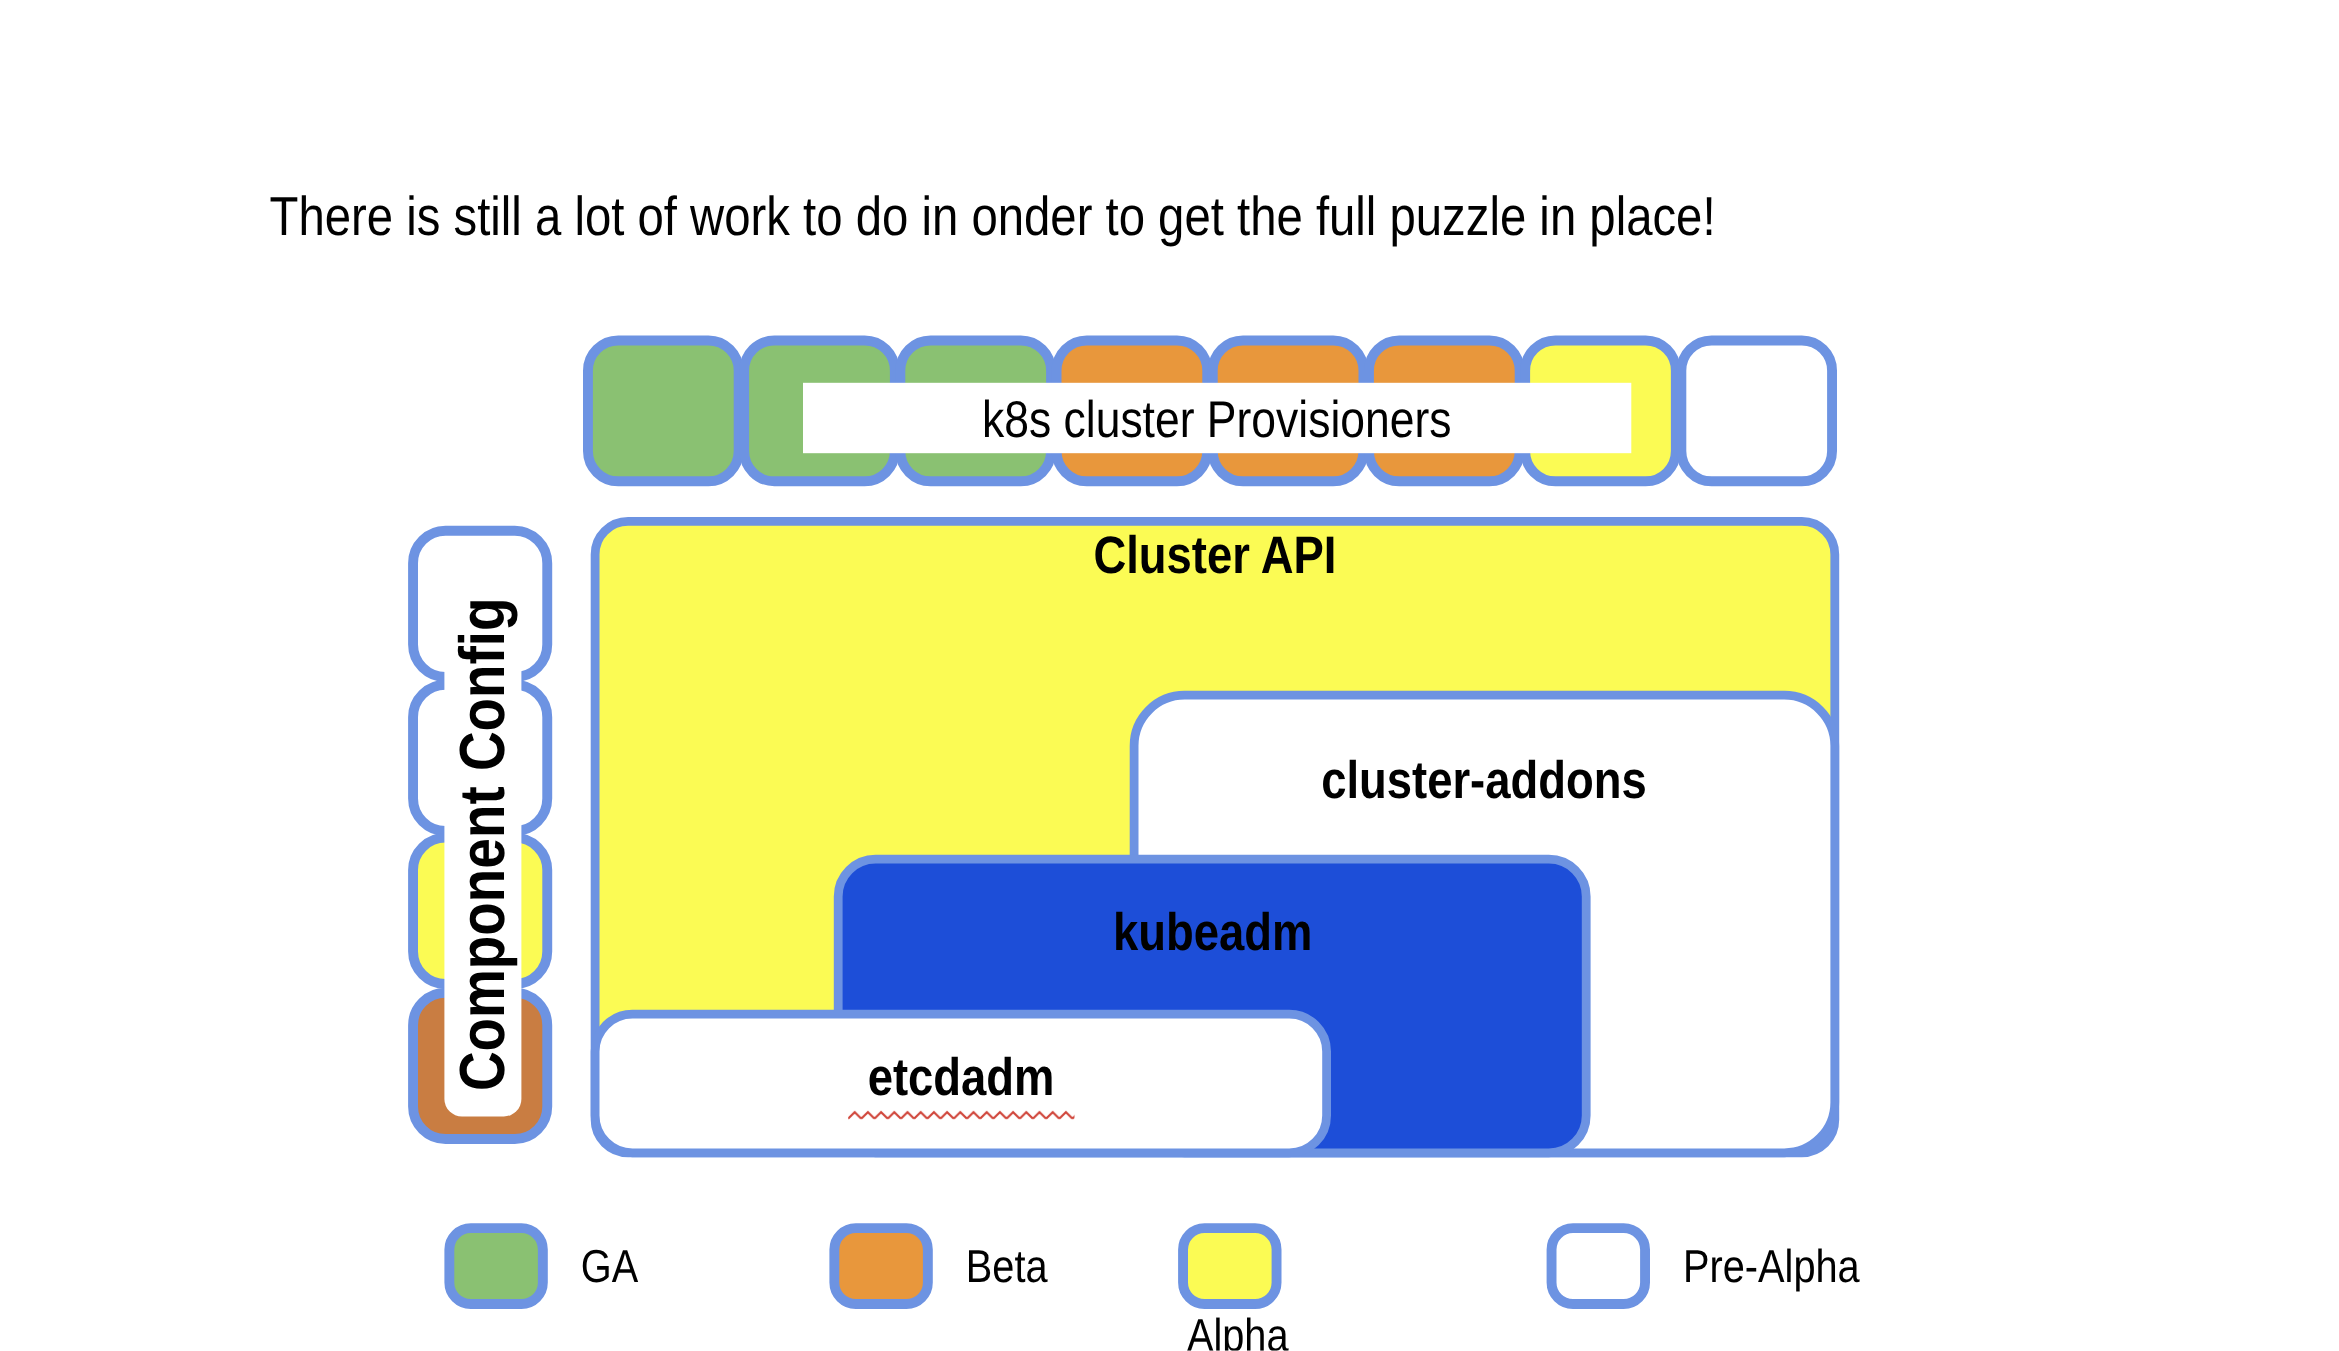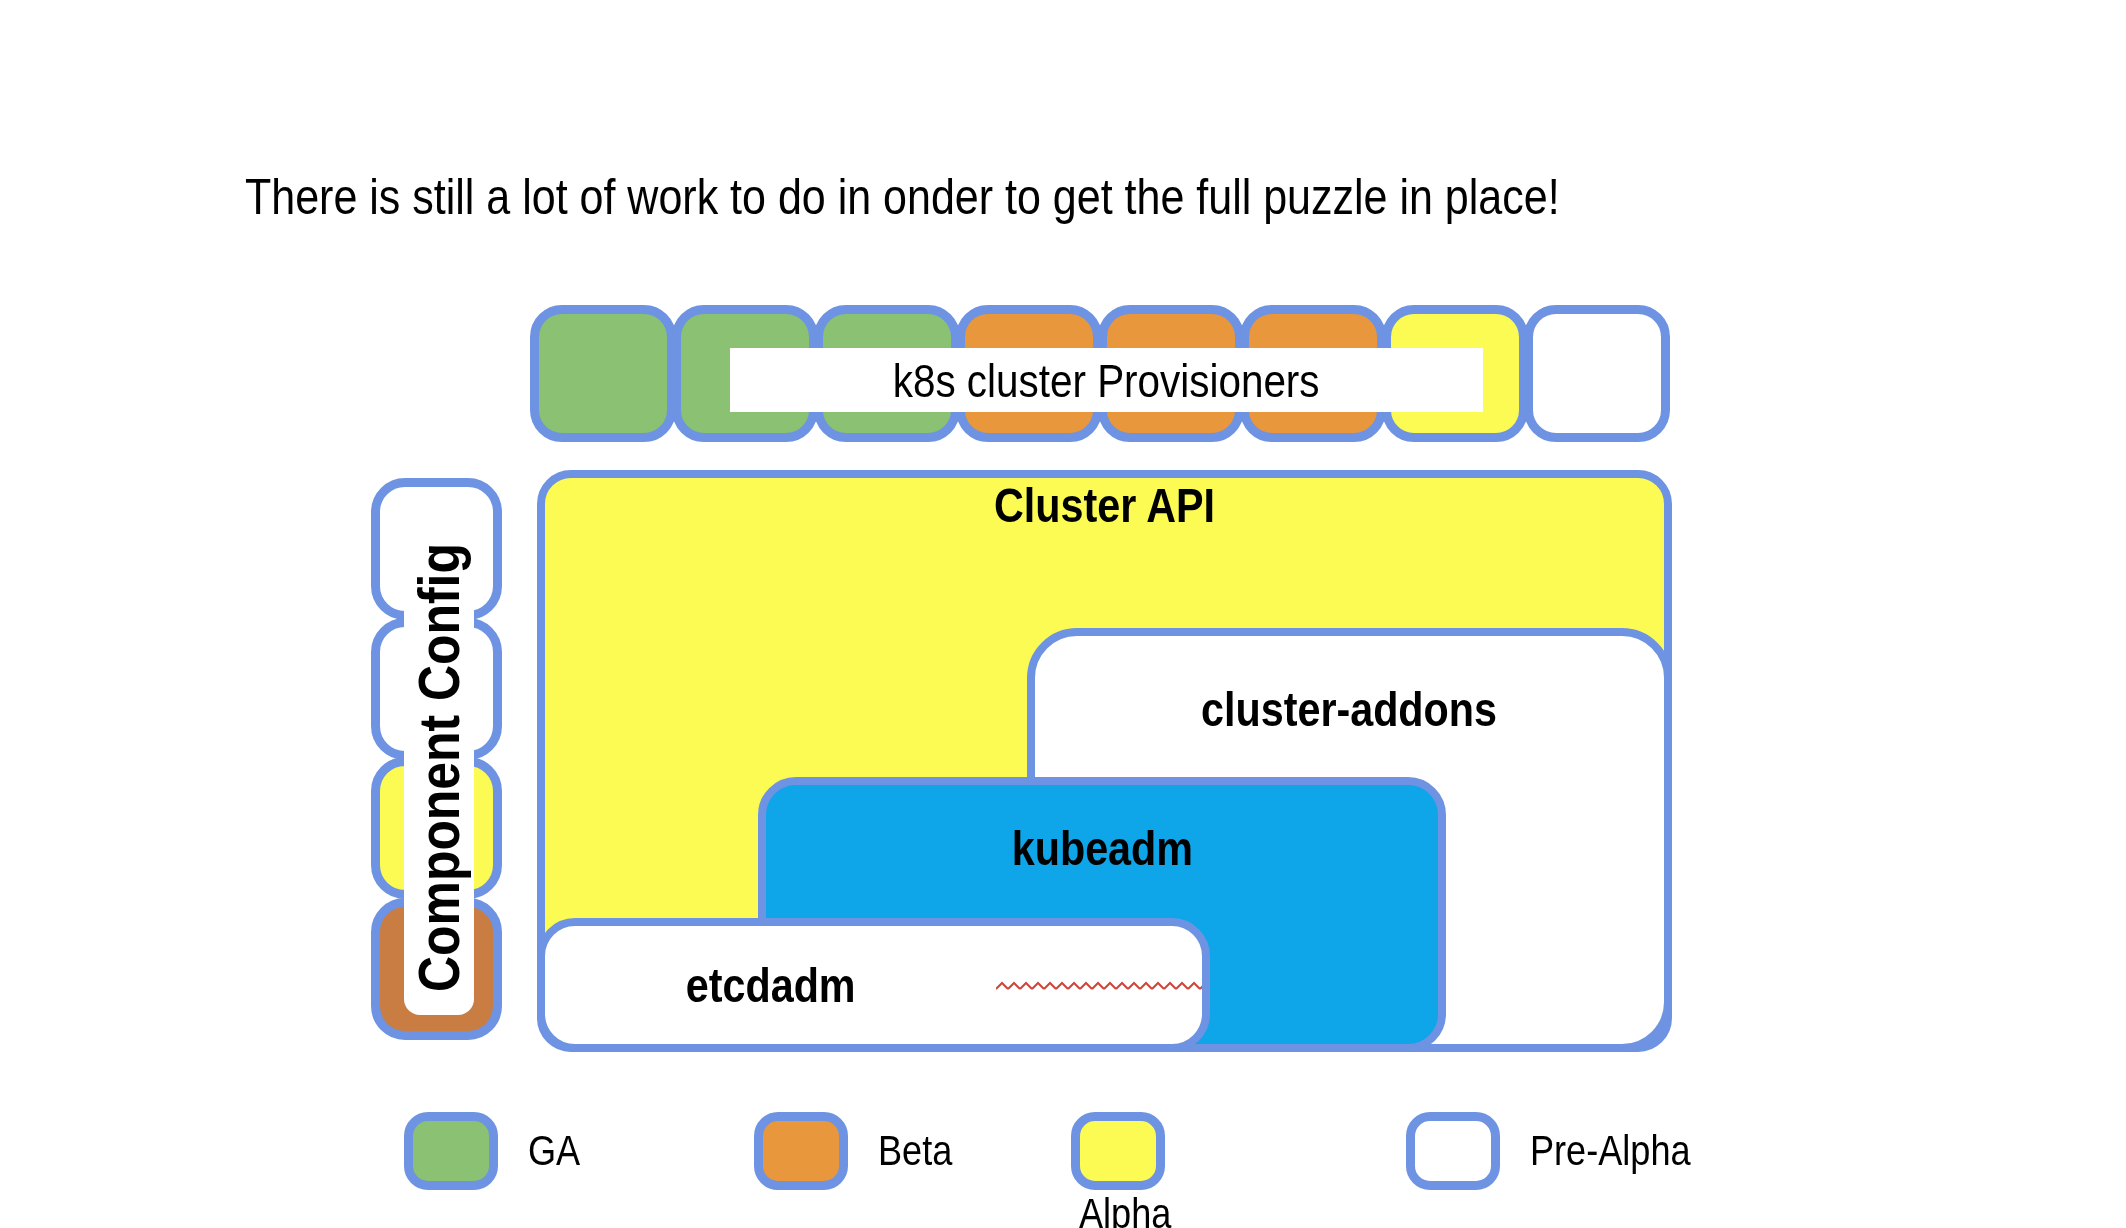--- a/index.html
+++ b/index.html
@@ -88,27 +88,27 @@
     background: #fbfb54; border-radius: 34px; z-index: 1;
   }
   .b-cluster-api .block-label { }
   .b-cluster-addons {
     left: 1027px; top: 628px; width: 645px; height: 424px;
     background: #ffffff; border-radius: 50px; z-index: 2;
   }
   .b-cluster-addons .block-label { margin-top: 46px; }
   .b-kubeadm {
     left: 758px; top: 777px; width: 688px; height: 275px;
-    background: #0ea5e9; border-radius: 38px; z-index: 3;
+    background: #1d4ed8; border-radius: 38px; z-index: 3;
   }
   .b-kubeadm .block-label { margin-top: 36px; }
   .b-etcdadm {
     left: 537px; top: 918px; width: 673px; height: 134px;
     background: #ffffff; border-radius: 38px; z-index: 4;
-    display: flex; flex-direction: row; align-items: center; justify-content: center;
+    display: flex; flex-direction: column; align-items: center; justify-content: center;
   }
   .b-etcdadm .block-label { margin-top: 0; }
   .squiggle { margin-top: 2px; line-height: 0; }
 
   
   .legend-item { position: absolute; top: 1112px; display: flex; align-items: center; }
   .legend-item .swatch {
     width: 94px; height: 78px;
     border: 9px solid #6d93e2; border-radius: 24px;
     box-sizing: border-box;

